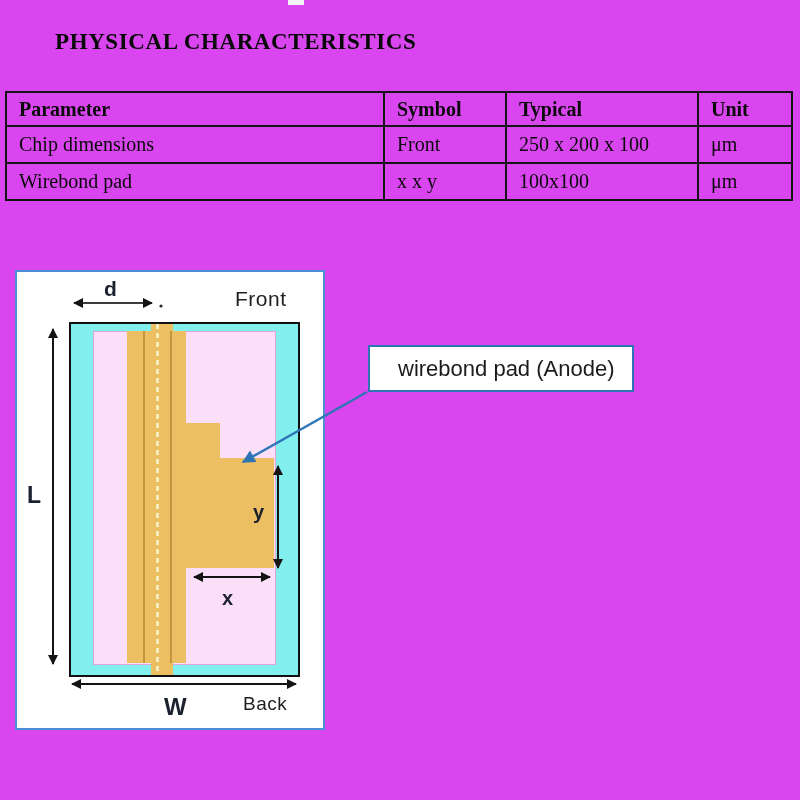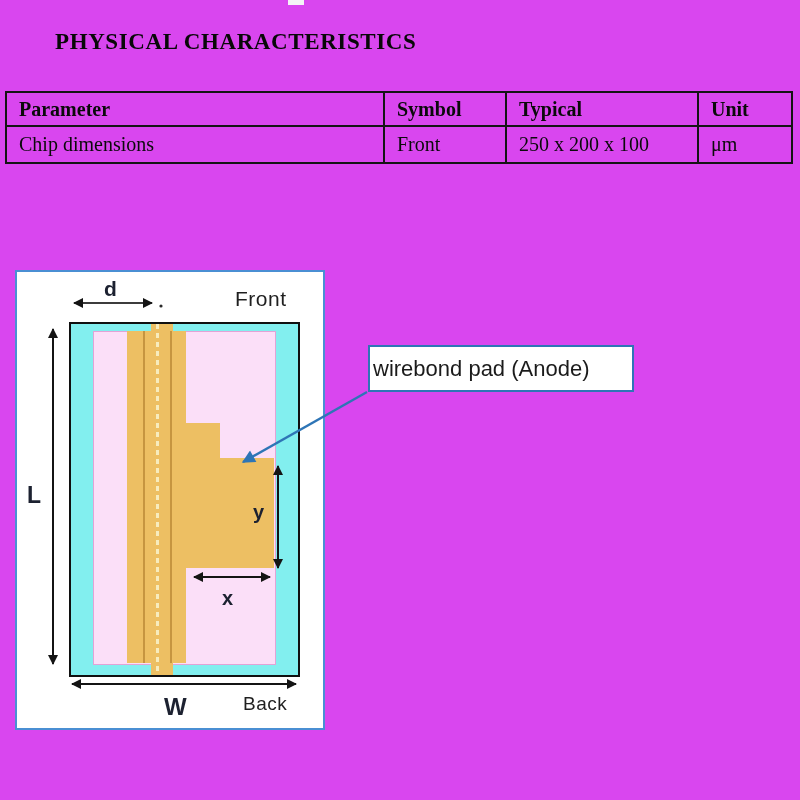--- a/index.html
+++ b/index.html
@@ -93,21 +93,21 @@
   .lbl-y     { left: 236px; top: 230px; font-size: 20px; }
 
   .callout {
     position: absolute; left: 368px; top: 345px;
     width: 266px; height: 47px;
     border: 2px solid #2e75b6;
     background: #ffffff;
     font-family: "Liberation Sans", sans-serif;
     font-size: 22px; color: #1b1b1b;
     display: flex; align-items: center;
-    padding-left: 3px;
+    padding-left: 28px;
     z-index: 7;
   }
   .arrow-layer {
     position: absolute; left: 0; top: 0; width: 800px; height: 800px;
     z-index: 6; pointer-events: none;
   }
 </style>
 </head>
 <body>
 
@@ -132,20 +132,26 @@
         <th>Unit</th>
       </tr>
     </thead>
     <tbody>
       <tr>
         <td>Chip dimensions</td>
         <td>Front</td>
         <td>250 x 200 x 100</td>
         <td>μm</td>
       </tr>
+      <tr>
+        <td>Wirebond pad</td>
+        <td>x x y</td>
+        <td>100x100</td>
+        <td>μm</td>
+      </tr>
     </tbody>
   </table>
 
   <div class="diagram">
     <div class="chip">
       <div class="substrate"></div>
       <div class="stripe-band"></div>
       <div class="pad-a"></div>
       <div class="pad-b"></div>
       <div class="stripe-line l1"></div>

